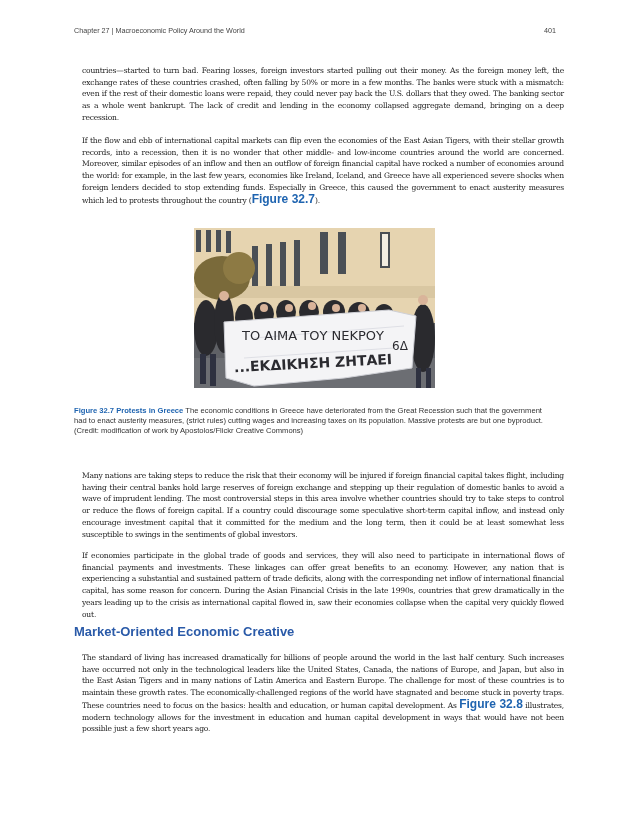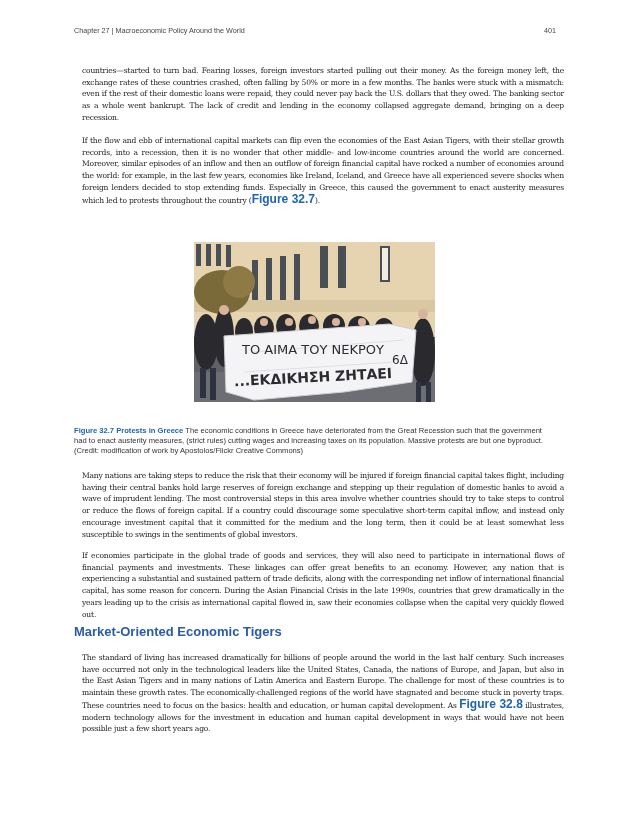--- a/index.html
+++ b/index.html
@@ -9,24 +9,24 @@
     font-family:"Liberation Sans", sans-serif; font-size:7.2px; color:#444;
     display:flex; justify-content:space-between;
   }
   .body-text {
     font-family:"DejaVu Serif", serif; font-size:7.55px; line-height:11.7px;
     color:#222; text-align:justify; letter-spacing:-0.18px;
     position:absolute; left:74px; width:482px; margin:8px;
   }
   .link { font-family:"Liberation Sans", sans-serif; color:#1f64b0; font-weight:bold; letter-spacing:0; font-size:12px; }
   .figure-wrap {
-    position:absolute; left:194px; top:242px; width:241px; height:160px; overflow:hidden;
+    position:absolute; left:194px; top:228px; width:241px; height:160px; overflow:hidden;
   }
   .caption {
-    position:absolute; left:74px; top:426px; width:482px;
+    position:absolute; left:74px; top:406px; width:482px;
     font-family:"Liberation Sans", sans-serif; font-size:7.6px; line-height:10.2px; color:#333;
   }
   .caption .cap-label { color:#1f64b0; font-weight:bold; }
   .section-heading {
     position:absolute; left:74px; top:624px;
     font-family:"Liberation Sans", sans-serif; font-weight:bold; font-size:13px; color:#2a5aa8; margin:0;
   }
 </style>
 </head>
 <body>
@@ -102,15 +102,15 @@
 </div>
 
 <div class="caption">
   <span class="cap-label">Figure 32.7 Protests in Greece</span><span> The economic conditions in Greece have deteriorated from the Great Recession such that the government had to enact austerity measures, (strict rules) cutting wages and increasing taxes on its population. Massive protests are but one byproduct. (Credit: modification of work by Apostolos/Flickr Creative Commons)</span>
 </div>
 
 <p class="body-text" style="top:462px;">Many nations are taking steps to reduce the risk that their economy will be injured if foreign financial capital takes flight, including having their central banks hold large reserves of foreign exchange and stepping up their regulation of domestic banks to avoid a wave of imprudent lending. The most controversial steps in this area involve whether countries should try to take steps to control or reduce the flows of foreign capital. If a country could discourage some speculative short-term capital inflow, and instead only encourage investment capital that it committed for the medium and the long term, then it could be at least somewhat less susceptible to swings in the sentiments of global investors.</p>
 
 <p class="body-text" style="top:542px;">If economies participate in the global trade of goods and services, they will also need to participate in international flows of financial payments and investments. These linkages can offer great benefits to an economy. However, any nation that is experiencing a substantial and sustained pattern of trade deficits, along with the corresponding net inflow of international financial capital, has some reason for concern. During the Asian Financial Crisis in the late 1990s, countries that grew dramatically in the years leading up to the crisis as international capital flowed in, saw their economies collapse when the capital very quickly flowed out.</p>
 
-<h2 class="section-heading">Market-Oriented Economic Tigers</h2>
+<h2 class="section-heading">Market-Oriented Economic Creative</h2>
 
 <p class="body-text" style="top:644px;"><span>The standard of living has increased dramatically for billions of people around the world in the last half century. Such increases have occurred not only in the technological leaders like the United States, Canada, the nations of Europe, and Japan, but also in the East Asian Tigers and in many nations of Latin America and Eastern Europe. The challenge for most of these countries is to maintain these growth rates. The economically-challenged regions of the world have stagnated and become stuck in poverty traps. These countries need to focus on the basics: health and education, or human capital development. As </span><span class="link">Figure 32.8</span><span> illustrates, modern technology allows for the investment in education and human capital development in ways that would have not been possible just a few short years ago.</span></p>
 
 </body></html>

